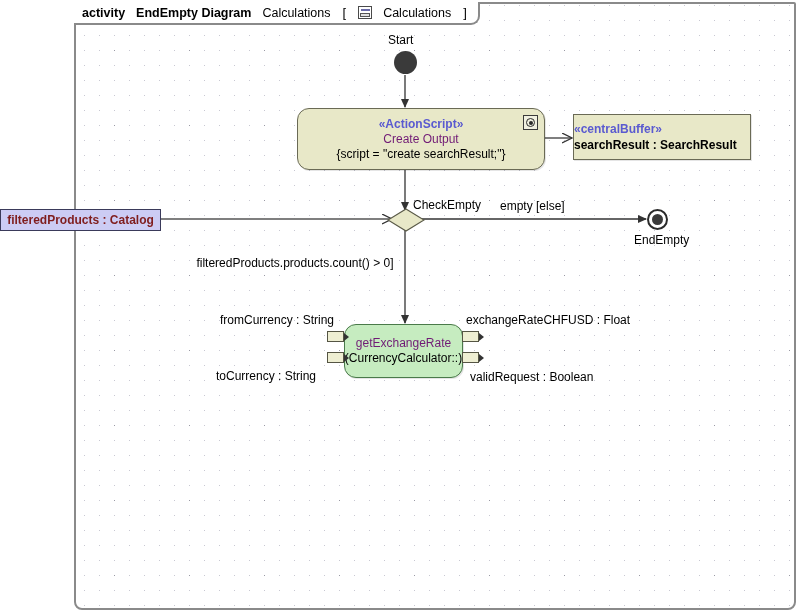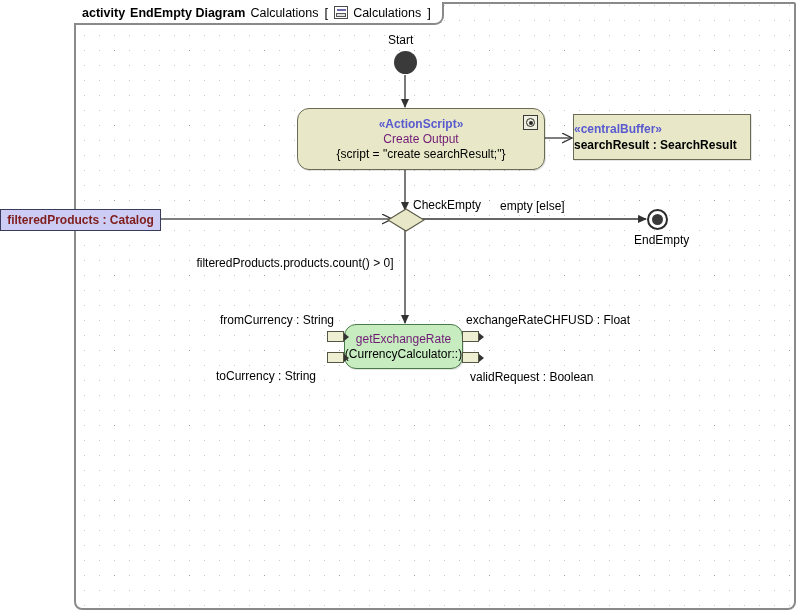--- a/index.html
+++ b/index.html
@@ -41,21 +41,21 @@
     height: 23px;
     padding: 0 10px 0 8px;
     box-sizing: border-box;
     background: #ffffff;
     border: 2px solid #8a8a8a;
     border-left: none;
     border-top: none;
     border-radius: 0 0 9px 0;
     display: flex;
     align-items: center;
-    gap: 5px;
+    gap: 11px;
     white-space: nowrap;
     z-index: 5;
   }
   #frame-tab .kw {
     font-size: 12.5px;
     font-weight: bold;
     color: #000;
   }
   #frame-tab .dtype {
     font-size: 12.5px;
@@ -350,21 +350,21 @@
   <div class="label" style="left:634px; top:233px;">EndEmpty</div>
 
   <div class="node object-node" style="left:0px; top:209px; width:161px; height:22px;">
     <div class="oname">filteredProducts : Catalog</div>
   </div>
 
   <div class="guard" style="left:185px; top:256px; width:220px;">
     <div>filteredProducts.products.count() &gt; 0]</div>
   </div>
 
-  <div class="node call-node" style="left:344px; top:324px; width:119px; height:45px;">
+  <div class="node call-node" style="left:344px; top:324px; width:119px; height:54px;">
     <div class="node-name">getExchangeRate</div>
     <div class="node-body">(CurrencyCalculator::)</div>
   </div>
 
   <div class="pin" style="left:327px; top:331px;"></div>
   <div class="pin-arrow" style="left:344px; top:332.5px;"></div>
 
   <div class="pin" style="left:327px; top:352px;"></div>
   <div class="pin-arrow" style="left:344px; top:353.5px;"></div>
 

